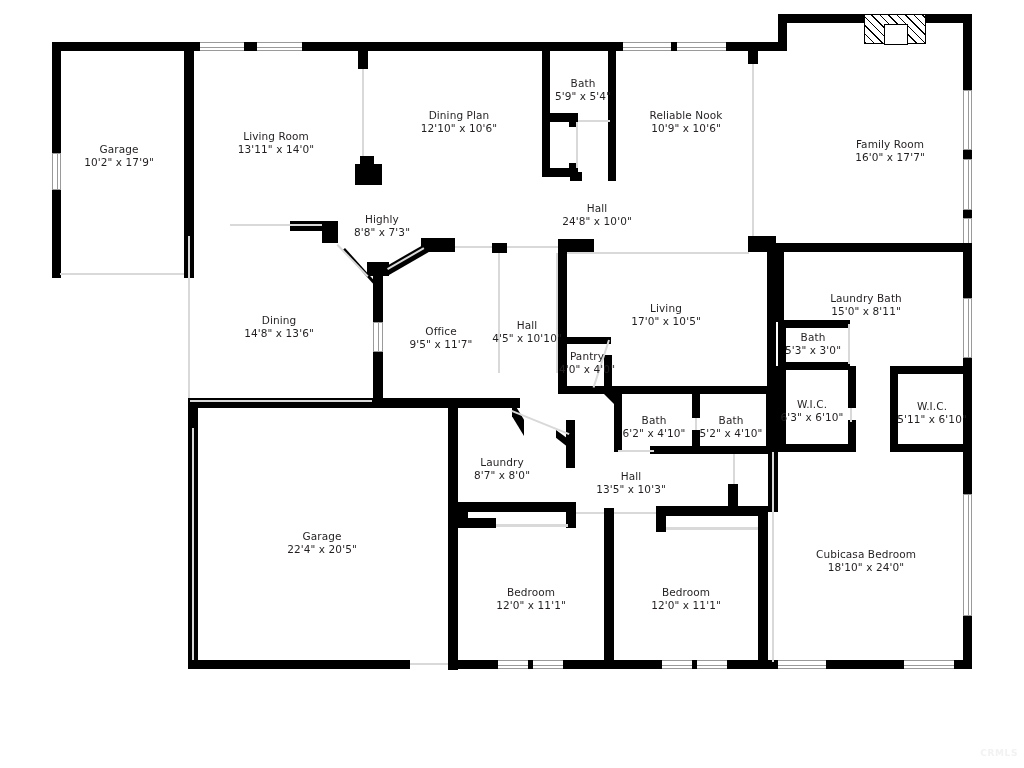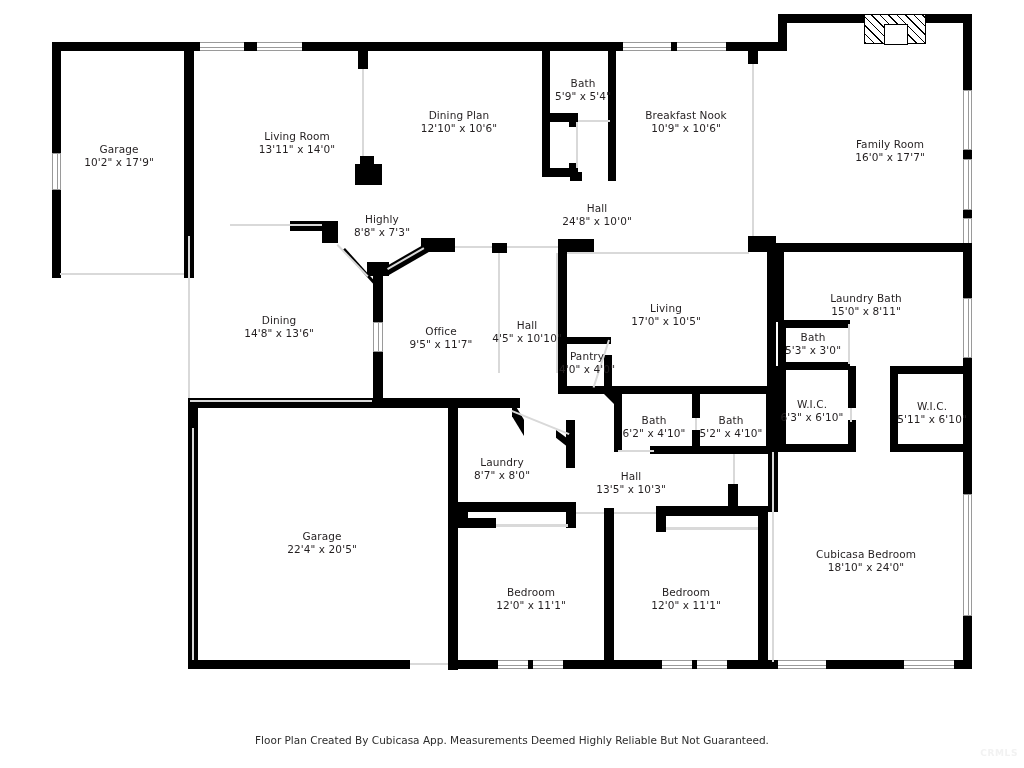--- a/index.html
+++ b/index.html
@@ -217,34 +217,34 @@
   <div class="w" style="left:768px;top:452px;width:10px;height:60px;"></div>
   <div class="thin" style="left:772px;top:452px;width:2px;height:210px;"></div>
 
   <div class="thin" style="left:190px;top:400px;width:182px;height:2px;"></div>
 
   <div id="labels">
       <div class="lbl" style="left: 119px; top: 156px;">
         <span class="nm">Garage</span>
         <span class="dm">10'2" x 17'9"</span>
       </div>
-      <div class="lbl" style="left: 276px; top: 143px; margin-left: 21px;">
+      <div class="lbl" style="left: 276px; top: 143px;">
         <span class="nm">Living Room</span>
         <span class="dm">13'11" x 14'0"</span>
       </div>
       <div class="lbl" style="left: 459px; top: 122px;">
         <span class="nm">Dining Plan</span>
         <span class="dm">12'10" x 10'6"</span>
       </div>
       <div class="lbl" style="left: 583px; top: 90px;">
         <span class="nm">Bath</span>
         <span class="dm">5'9" x 5'4"</span>
       </div>
       <div class="lbl" style="left: 686px; top: 122px;">
-        <span class="nm">Breakfast Nook</span>
+        <span class="nm">Reliable Nook</span>
         <span class="dm">10'9" x 10'6"</span>
       </div>
       <div class="lbl" style="left: 890px; top: 151px;">
         <span class="nm">Family Room</span>
         <span class="dm">16'0" x 17'7"</span>
       </div>
       <div class="lbl" style="left: 597px; top: 215px;">
         <span class="nm">Hall</span>
         <span class="dm">24'8" x 10'0"</span>
       </div>
@@ -315,16 +315,15 @@
       <div class="lbl" style="left: 686px; top: 599px;">
         <span class="nm">Bedroom</span>
         <span class="dm">12'0" x 11'1"</span>
       </div>
       <div class="lbl" style="left: 866px; top: 561px;">
         <span class="nm">Cubicasa Bedroom</span>
         <span class="dm">18'10" x 24'0"</span>
       </div>
     </div>
 
-  <div id="footer">Floor Plan Created By Cubicasa App. Measurements Deemed Highly Reliable But Not Guaranteed.</div>
   <div id="wm">CRMLS</div>
 
 </div>
 
 </body></html>

